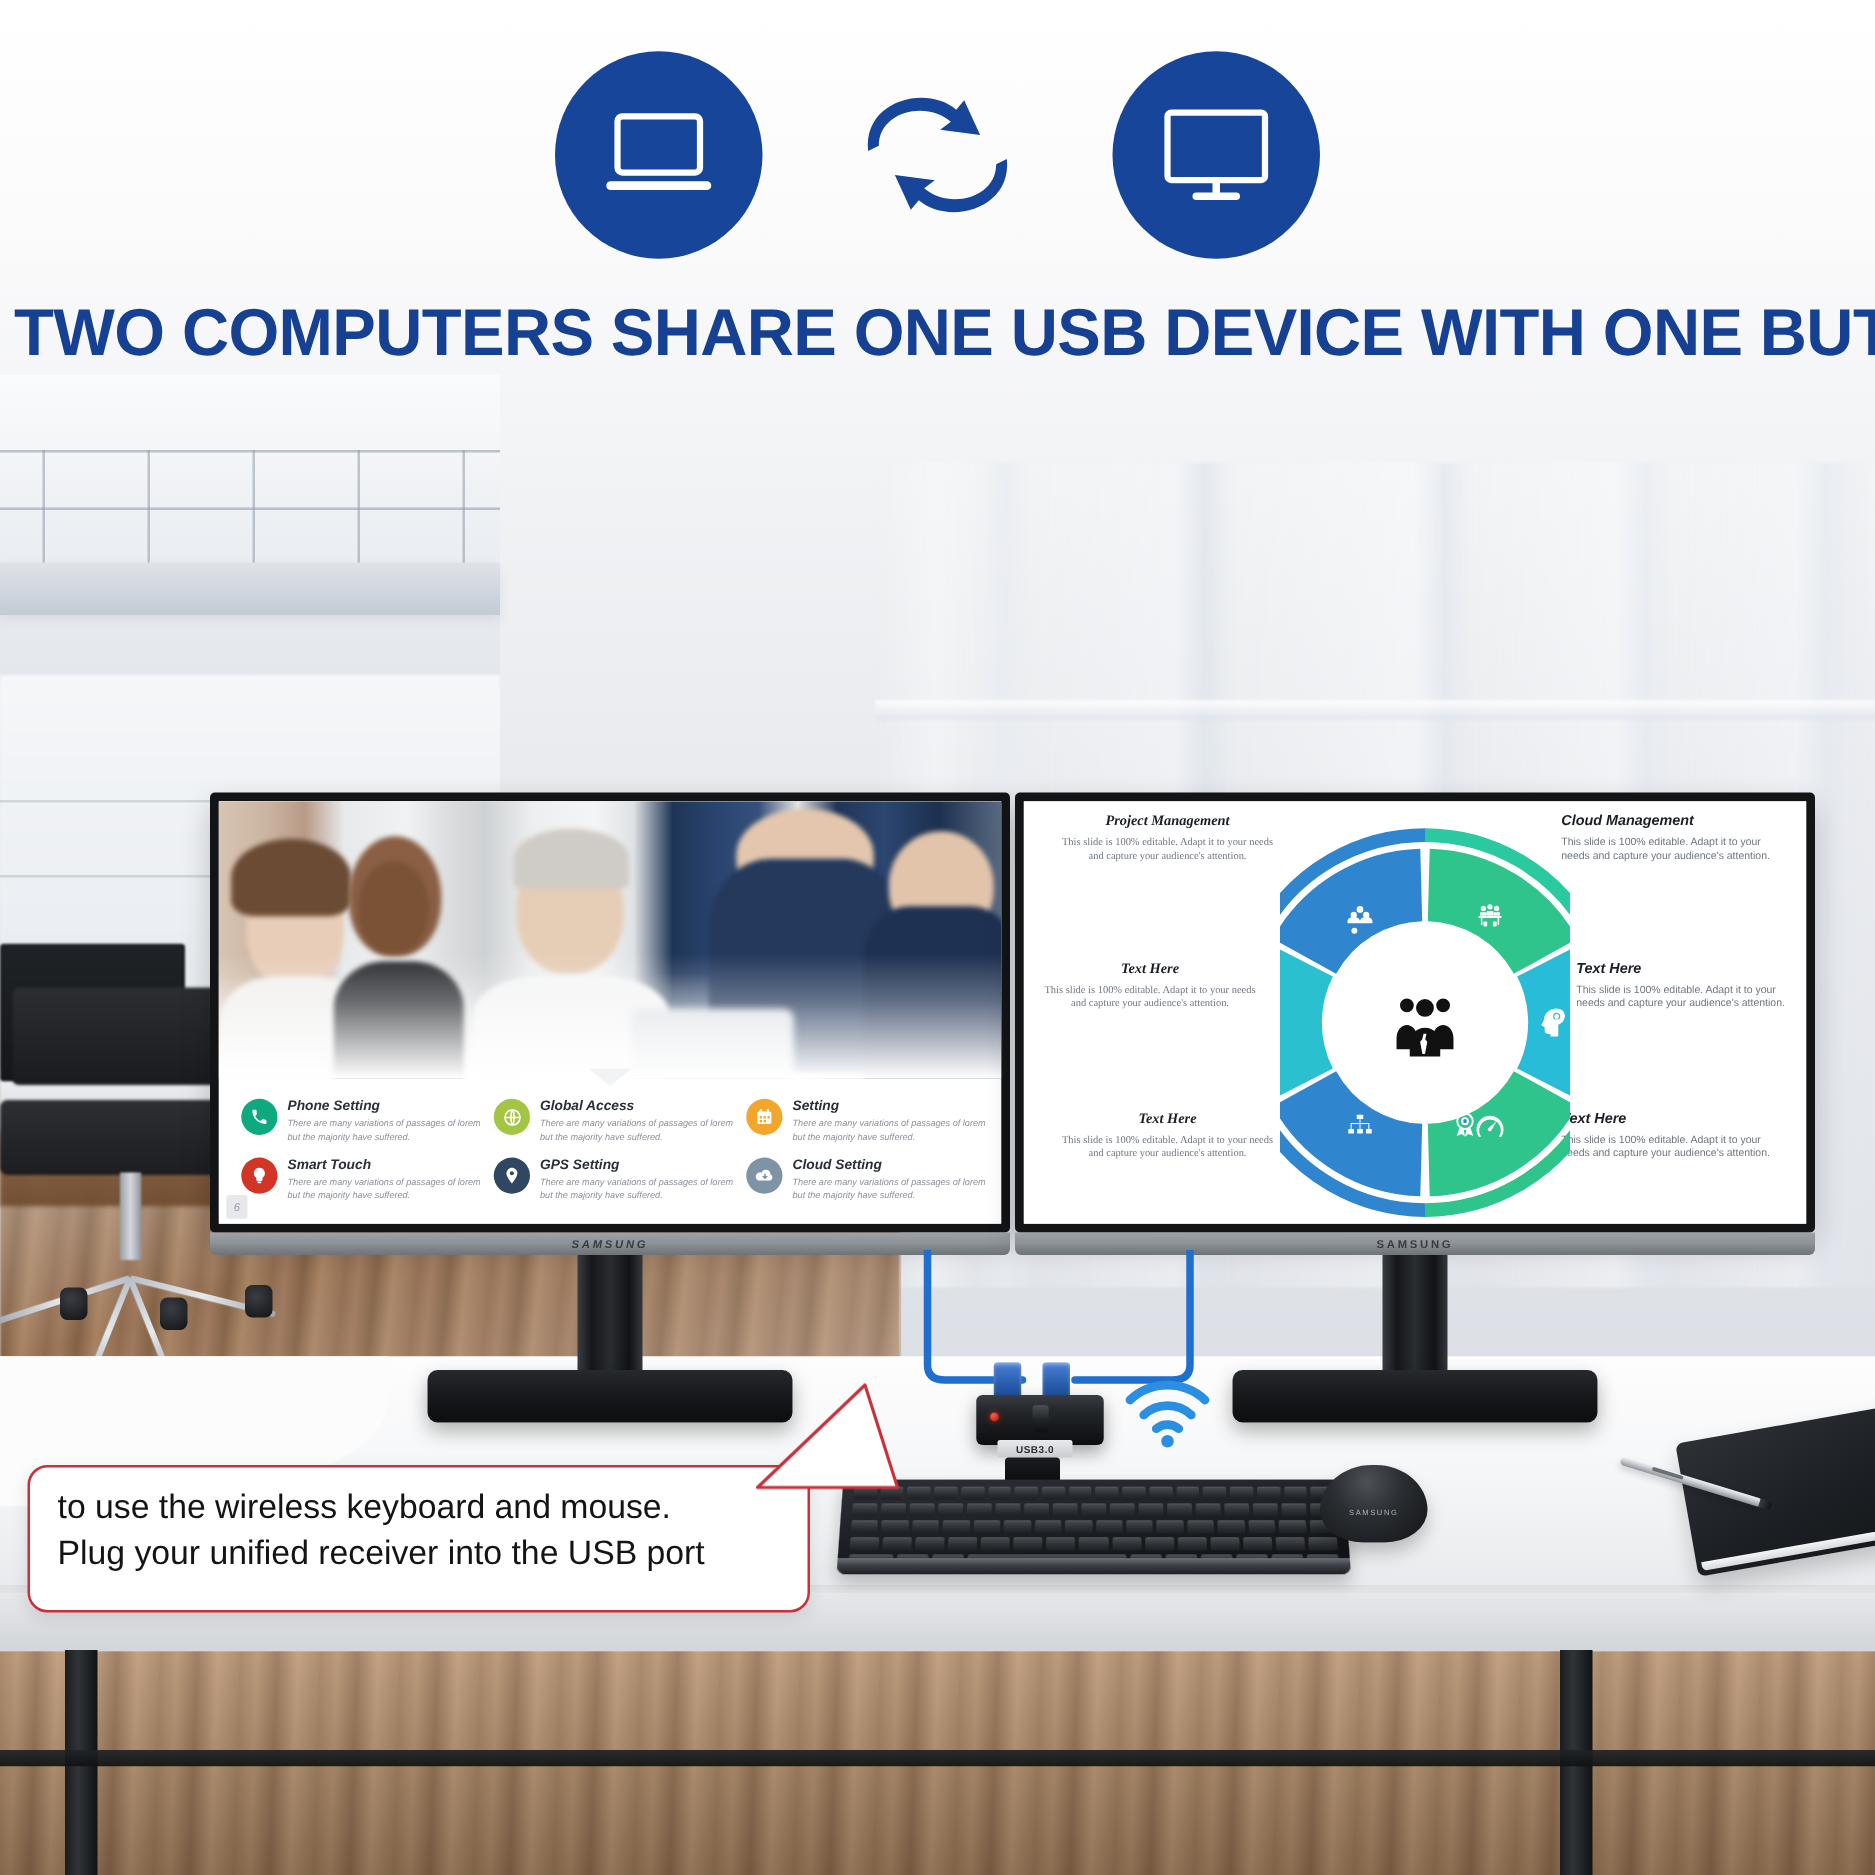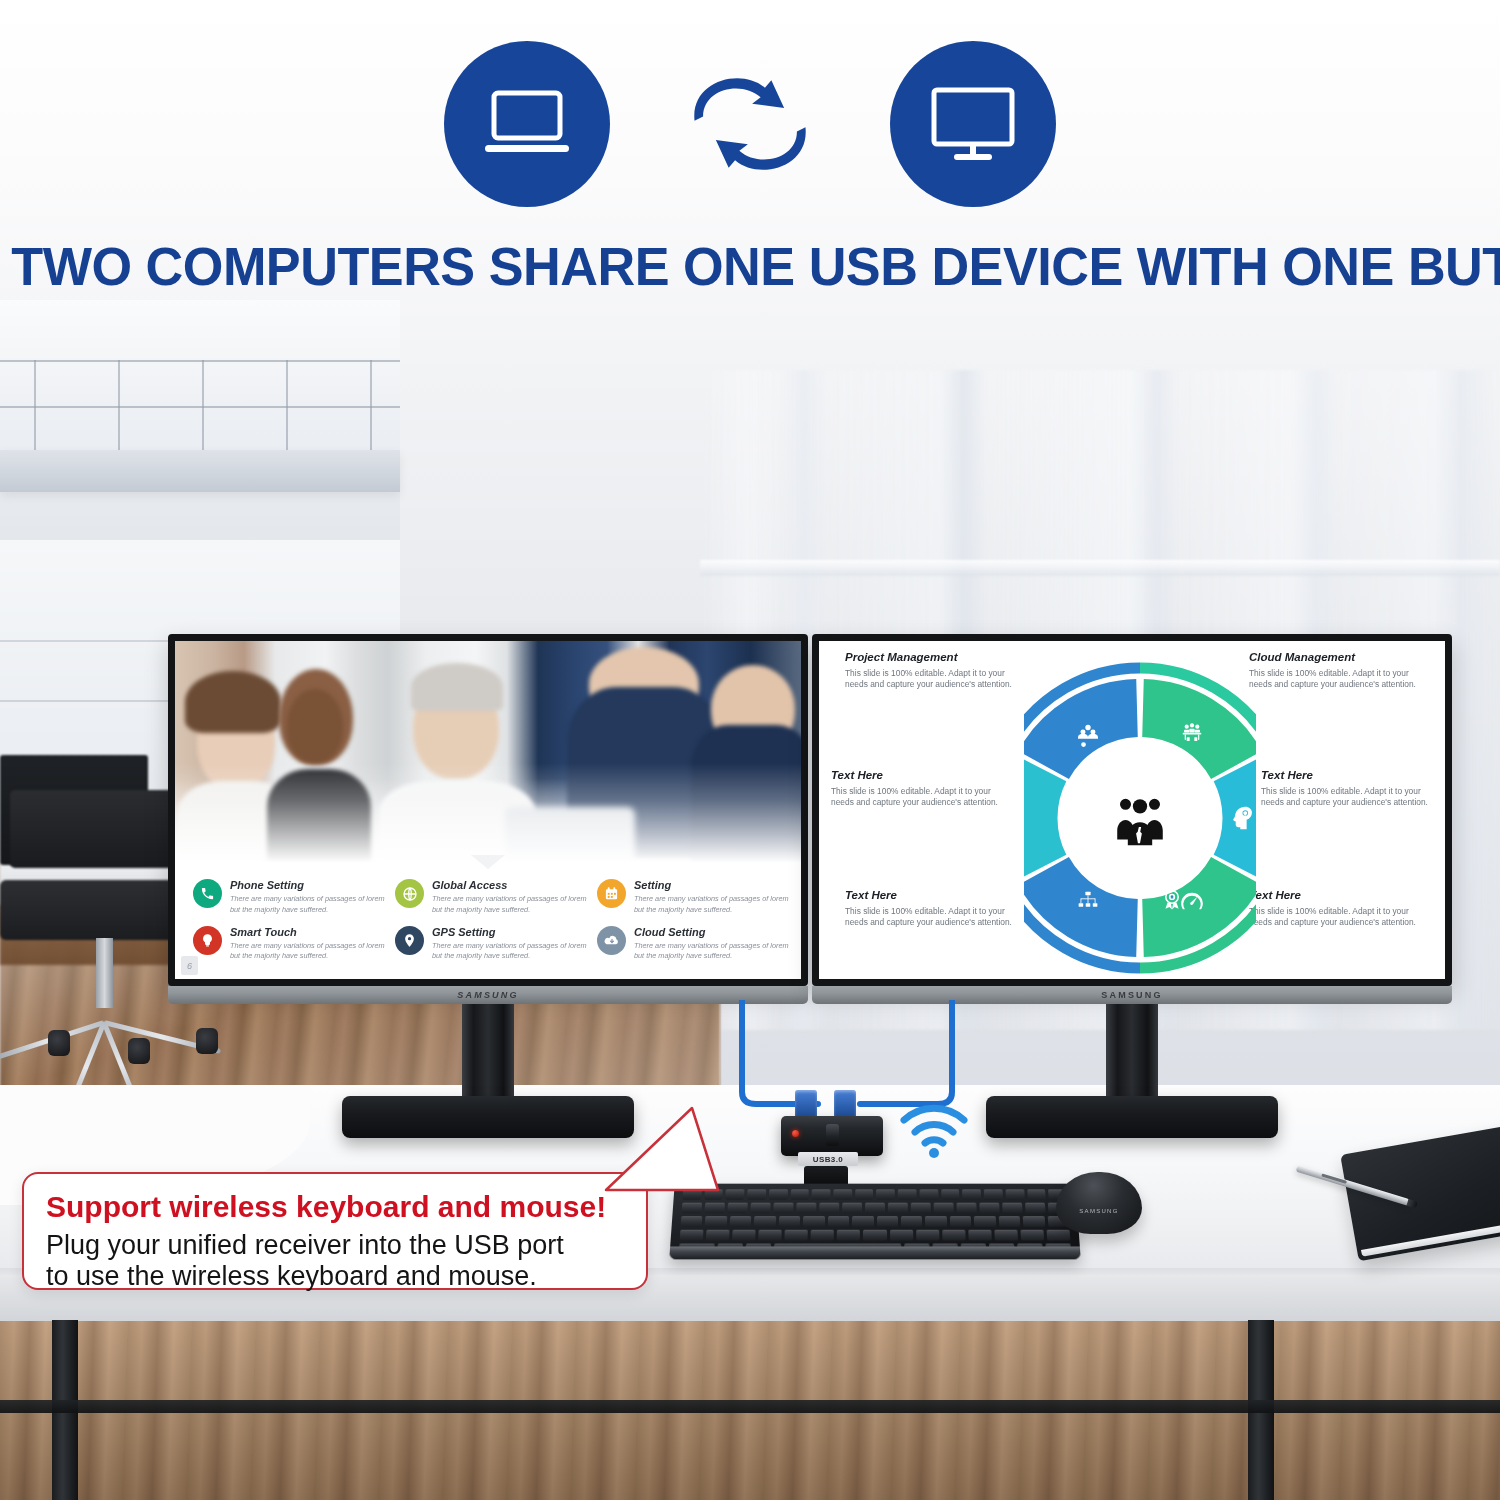--- a/index.html
+++ b/index.html
@@ -286,21 +286,21 @@
     background: rgba(180,185,192,.32);
     color: #9aa0a8; font-size: 9px;
     display: flex; align-items: center; justify-content: center;
   }
 
   
   .rs { position: absolute; inset: 0; background: #fff; }
   .rs-lab { position: absolute; width: 178px; }
   .rs-lab .t { font-size: 11.5px; font-weight: 700; font-style: italic; color: #1b1f25; line-height: 1.2; }
   .rs-lab .b { font-size: 8.4px; color: #6f767f; line-height: 1.38; margin-top: 3px; }
-  .rs-lab.r { text-align: left; }
+  .rs-lab.r { text-align: center; font-family: Liberation Serif, serif; }
   .rs-lab.l { text-align: left; }
   .rs-donut { position: absolute; }
 
   
   .usb-wrap { position: absolute; z-index: 20; }
   .usb-body {
     position: absolute;
     background: linear-gradient(180deg,#3a3d42 0%,#24272b 30%,#16181b 70%,#0c0d0f 100%);
     border-radius: 5px;
     box-shadow: 0 6px 14px rgba(0,0,0,.35);
@@ -876,16 +876,15 @@
   <div class="pen-clip"></div>
   <div class="pen-tip"></div>
 </div>
 
 <svg class="tail-fill" style="left:600px; top:1106px;" width="120" height="86" viewBox="0 0 120 86">
   <path d="M118 84 L6 84 L92 2 Z" fill="#ffffff" stroke="#c8303a" stroke-width="2.5" stroke-linejoin="round"></path>
   <path d="M110 82 L18 82 L86 14 Z" fill="#ffffff" stroke="none"></path>
 </svg>
 
 <div class="callout" style="left:22px; top:1172px; width:626px; height:118px;">
-  <div class="callout-title">Support wireless keyboard and mouse!</div>
+  <div class="callout-body" style="margin-top:0">to use the wireless keyboard and mouse.</div>
   <div class="callout-body">Plug your unified receiver into the USB port</div>
-  <div class="callout-body" style="margin-top:0">to use the wireless keyboard and mouse.</div>
 </div>
 
 </body></html>

